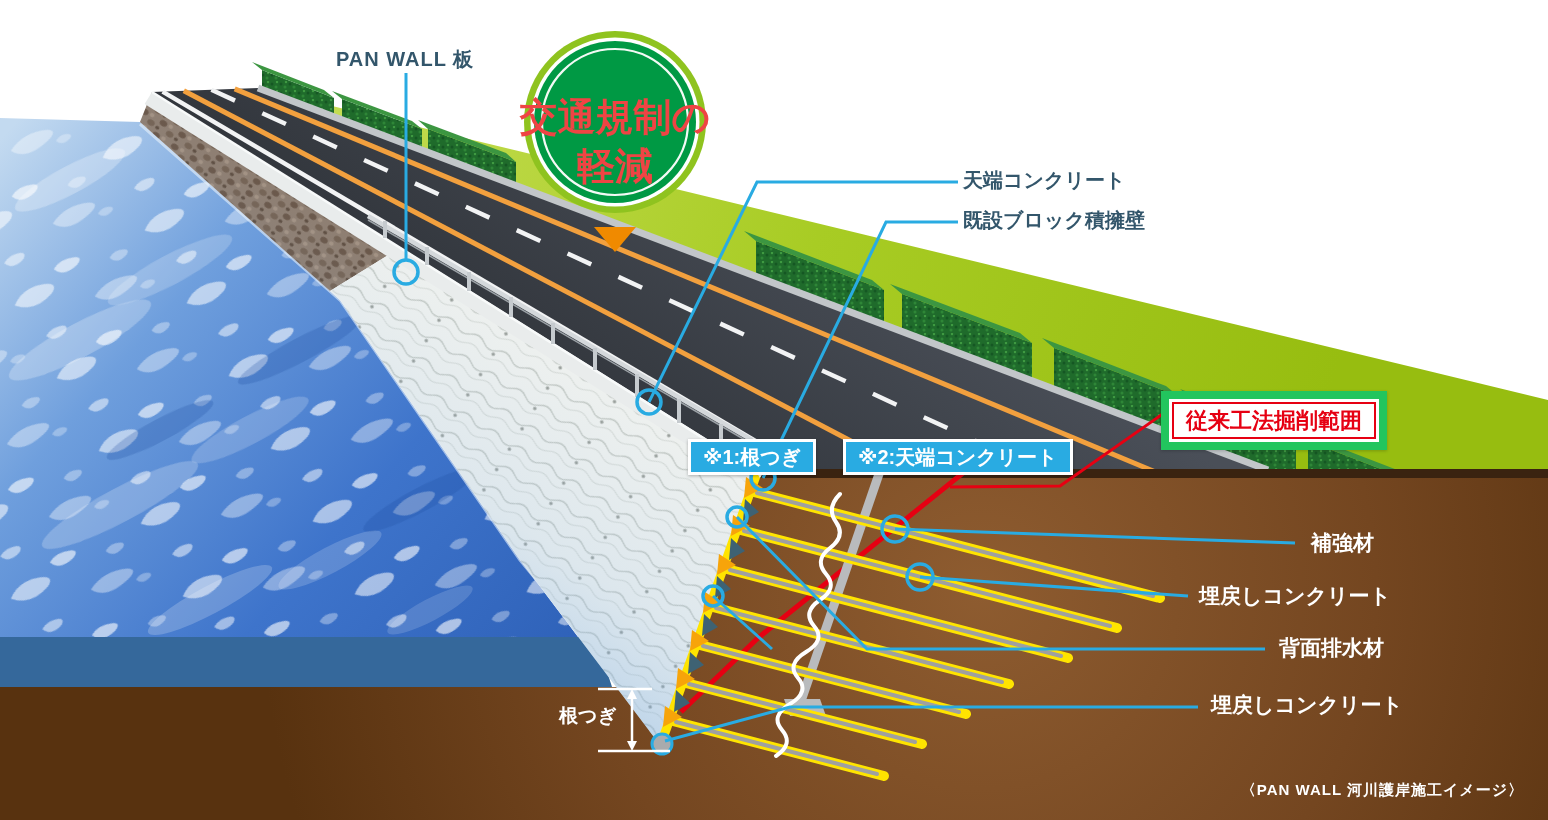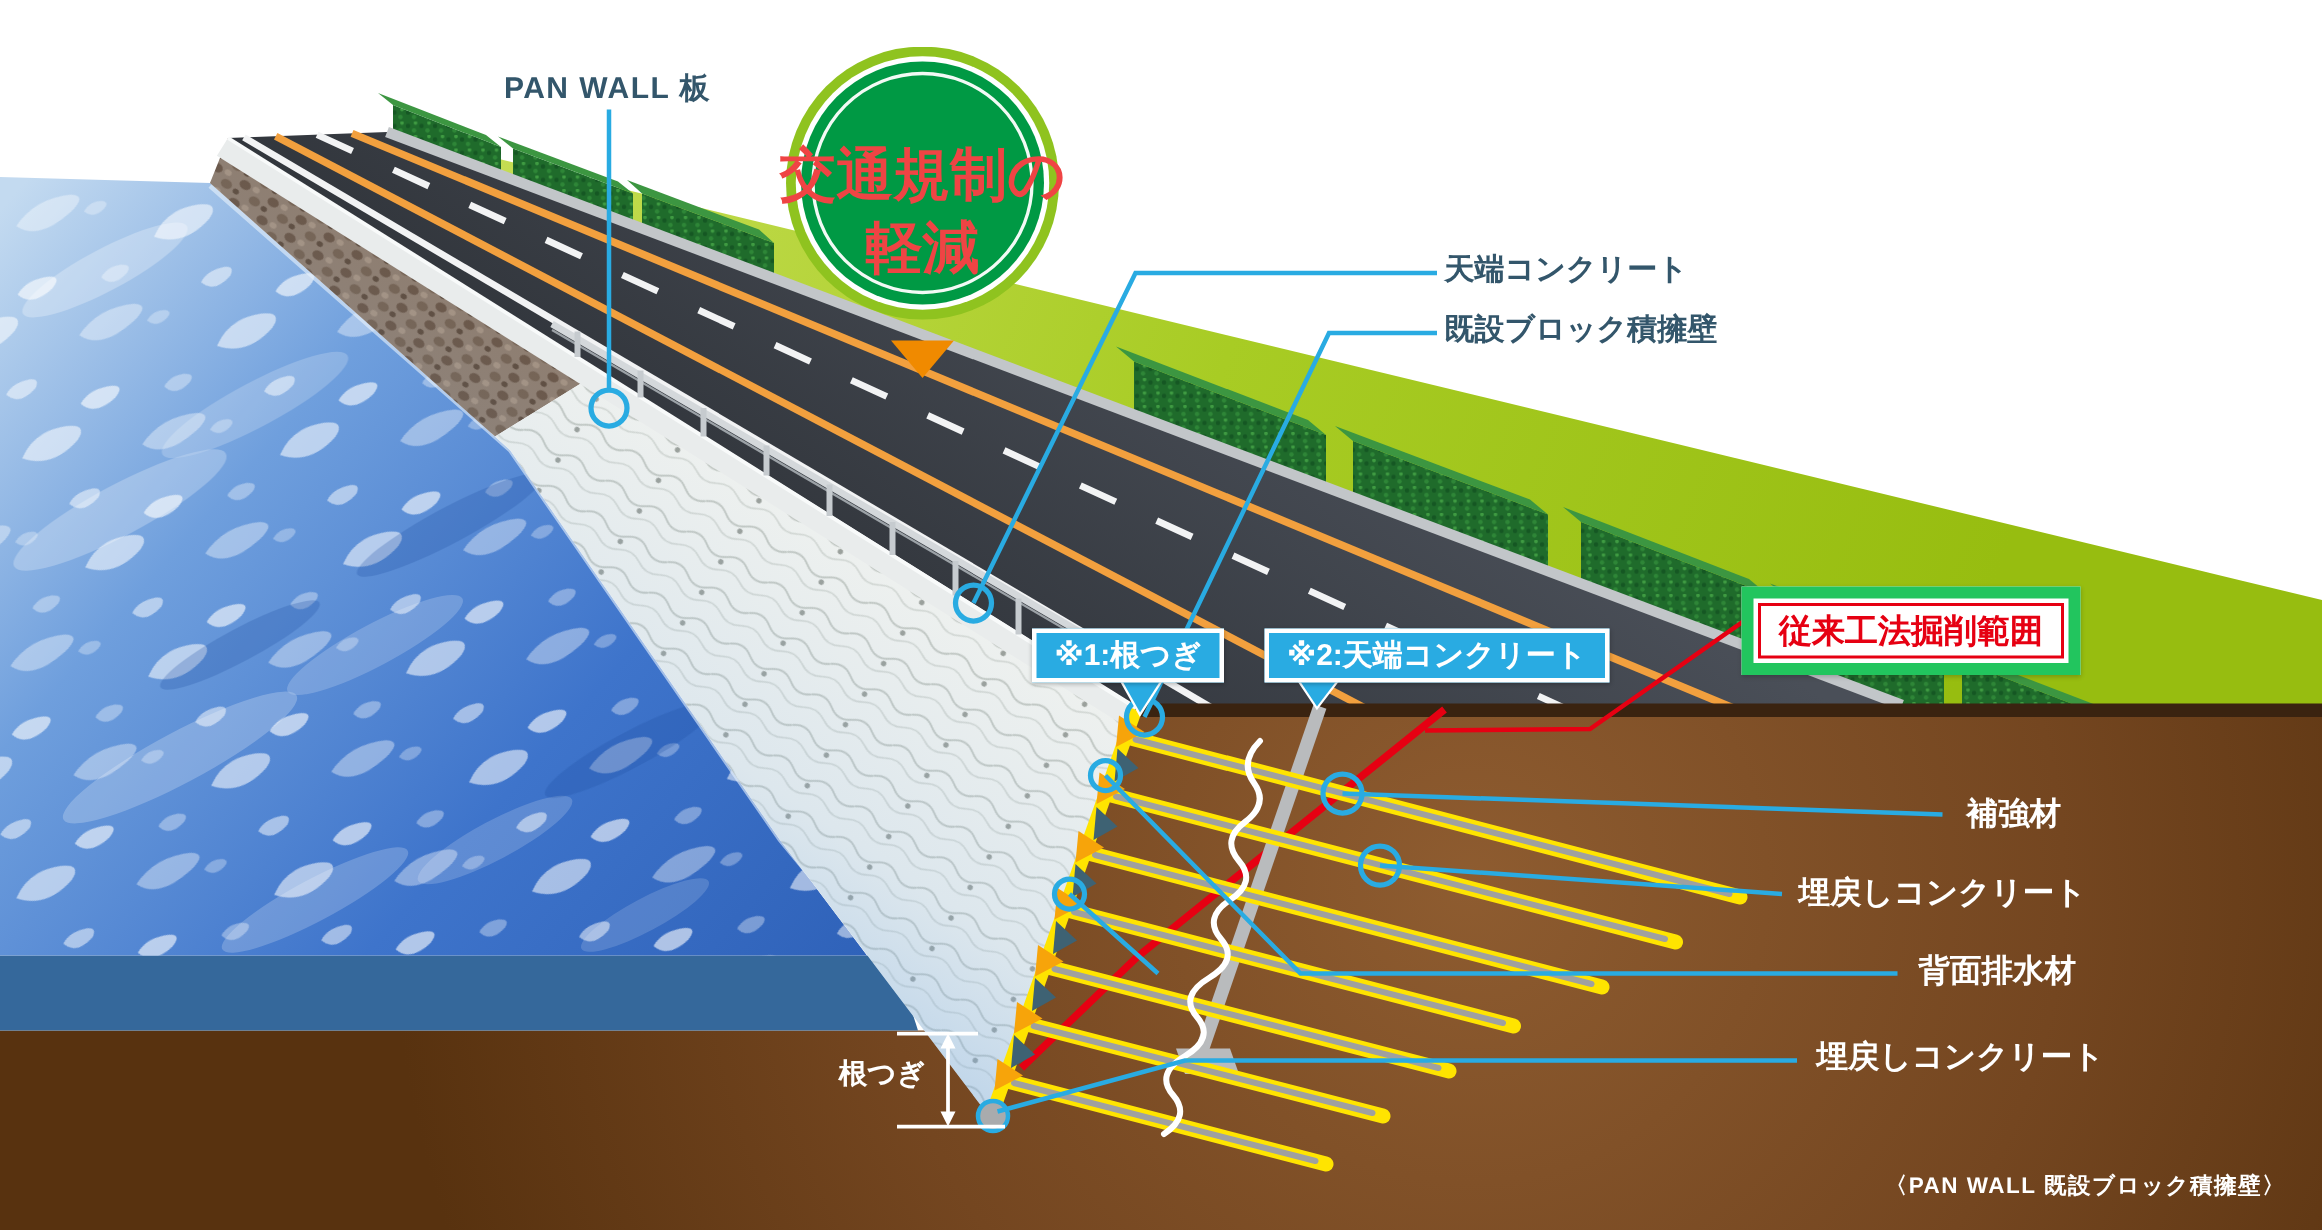--- a/index.html
+++ b/index.html
@@ -5,21 +5,21 @@
   html,body{margin:0;padding:0;background:#fff;}
   .stage{position:relative;width:1548px;height:820px;overflow:hidden;background:#ffffff;
          font-family:"Liberation Sans","DejaVu Sans",sans-serif;}
   .stage svg.scene{position:absolute;left:0;top:0;}
   .lbl{position:absolute;white-space:nowrap;font-weight:bold;line-height:1.15;}
   .lbl-dark{color:#33566B;font-size:20px;}
   .lbl-white{color:#ffffff;font-size:21px;}
   .lbl-panwall{color:#33566B;font-size:20px;letter-spacing:1px;transform:translateX(-50%);}
   .badge{position:absolute;background:#29ABE2;border:3px solid #ffffff;color:#fff;
          font-size:20px;font-weight:bold;padding:5px 12px;line-height:1;white-space:nowrap;
-         box-shadow:0 1px 3px rgba(0,0,0,.28);}
+         box-shadow:0 1px 3px rgba(0,0,0,.28);margin-top:20px;}
   .redbox{position:absolute;background:#ffffff;border:8px solid #22c55e;padding:3px;
           box-shadow:0 1px 3px rgba(0,0,0,.2);}
   .redbox-inner{border:2px solid #E60012;padding:4px 12px;color:#E60012;font-size:22px;
           font-weight:bold;line-height:1.15;white-space:nowrap;}
   .circle-text{position:absolute;left:615px;top:93px;transform:translateX(-50%);
           color:#ef4444;font-weight:bold;font-size:38px;line-height:1.28;text-align:center;}
   .caption{position:absolute;right:24px;top:781px;color:#fff;font-size:15px;
           font-weight:bold;letter-spacing:1px;}
   .netsugi{position:absolute;left:543px;top:703px;width:74px;text-align:right;
           color:#fff;font-size:19px;font-weight:bold;}
@@ -301,14 +301,14 @@
     <div class="redbox-inner">従来工法掘削範囲</div>
   </div>
 
   <div class="lbl lbl-white" style="left:1311px;top:531px;">補強材</div>
   <div class="lbl lbl-white" style="left:1199px;top:584px;">埋戻しコンクリート</div>
   <div class="lbl lbl-white" style="left:1279px;top:636px;">背面排水材</div>
   <div class="lbl lbl-white" style="left:1211px;top:693px;text-align:right;">埋戻しコンクリート</div>
 
   <div class="netsugi">根つぎ</div>
 
-  <div class="caption">〈PAN WALL 既設ブロック積擁壁〉</div>
+  <div class="caption">〈PAN WALL 河川護岸施工イメージ〉</div>
 </div>
 
 </body></html>

